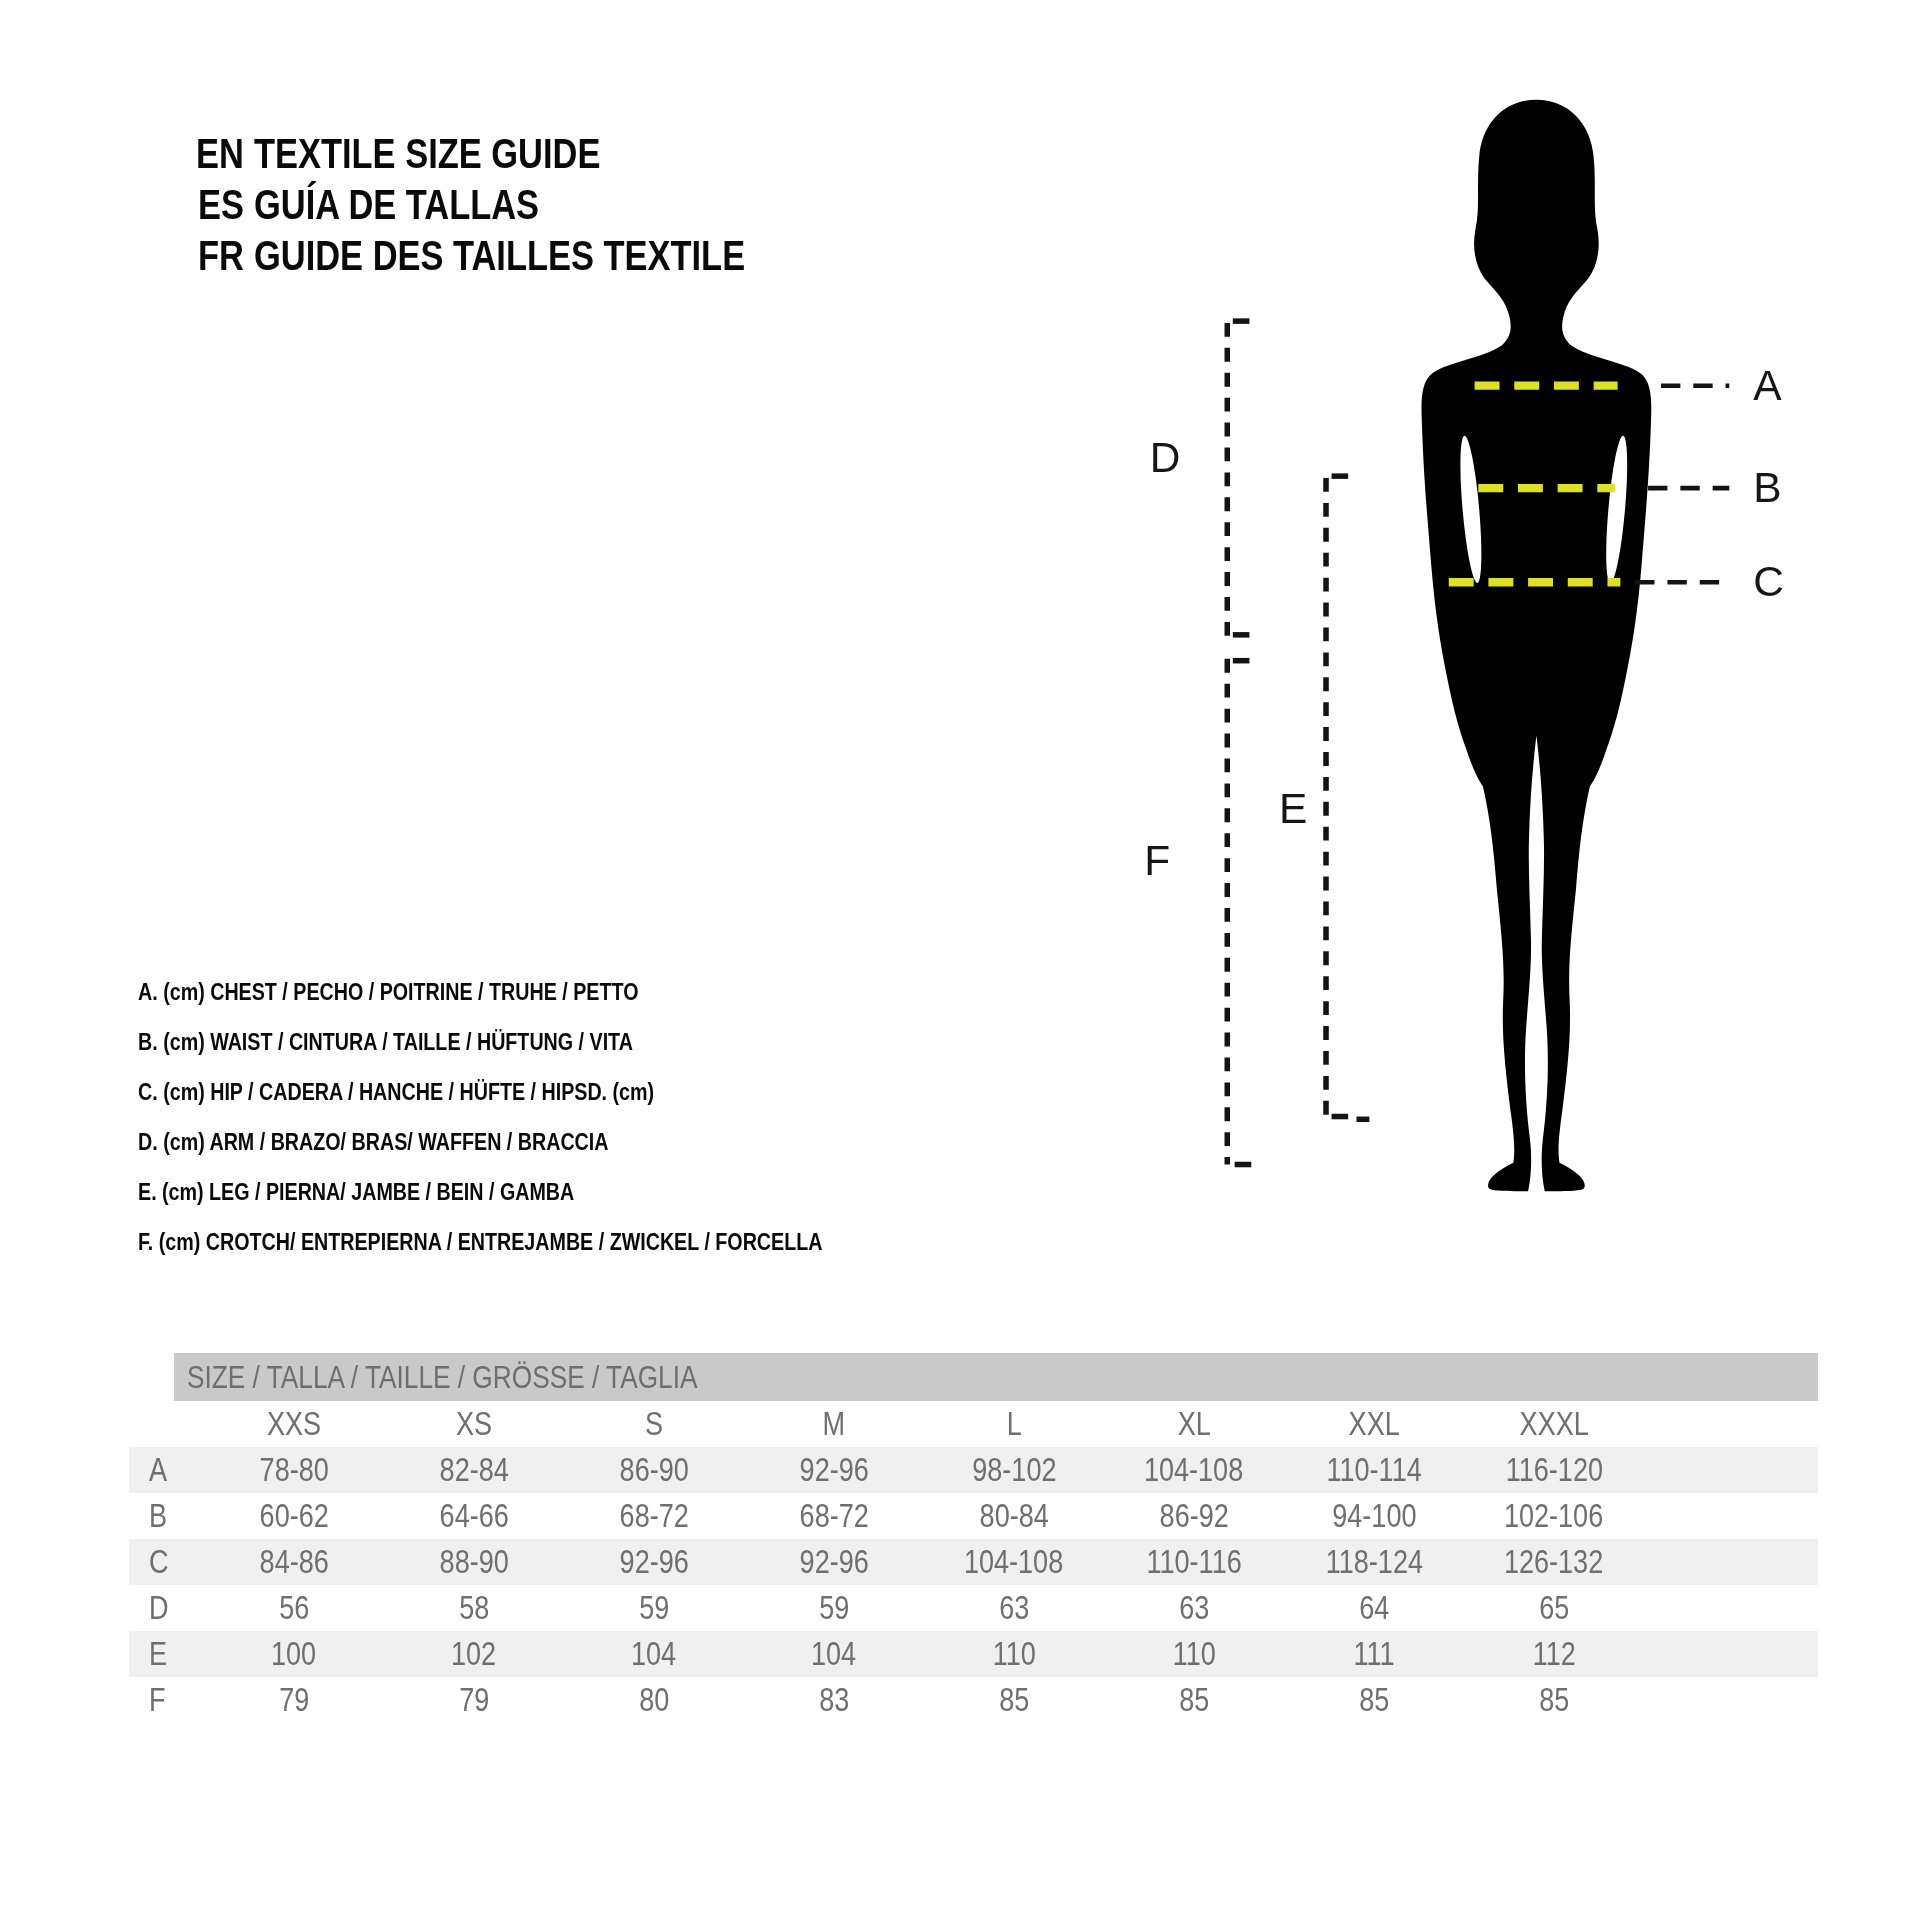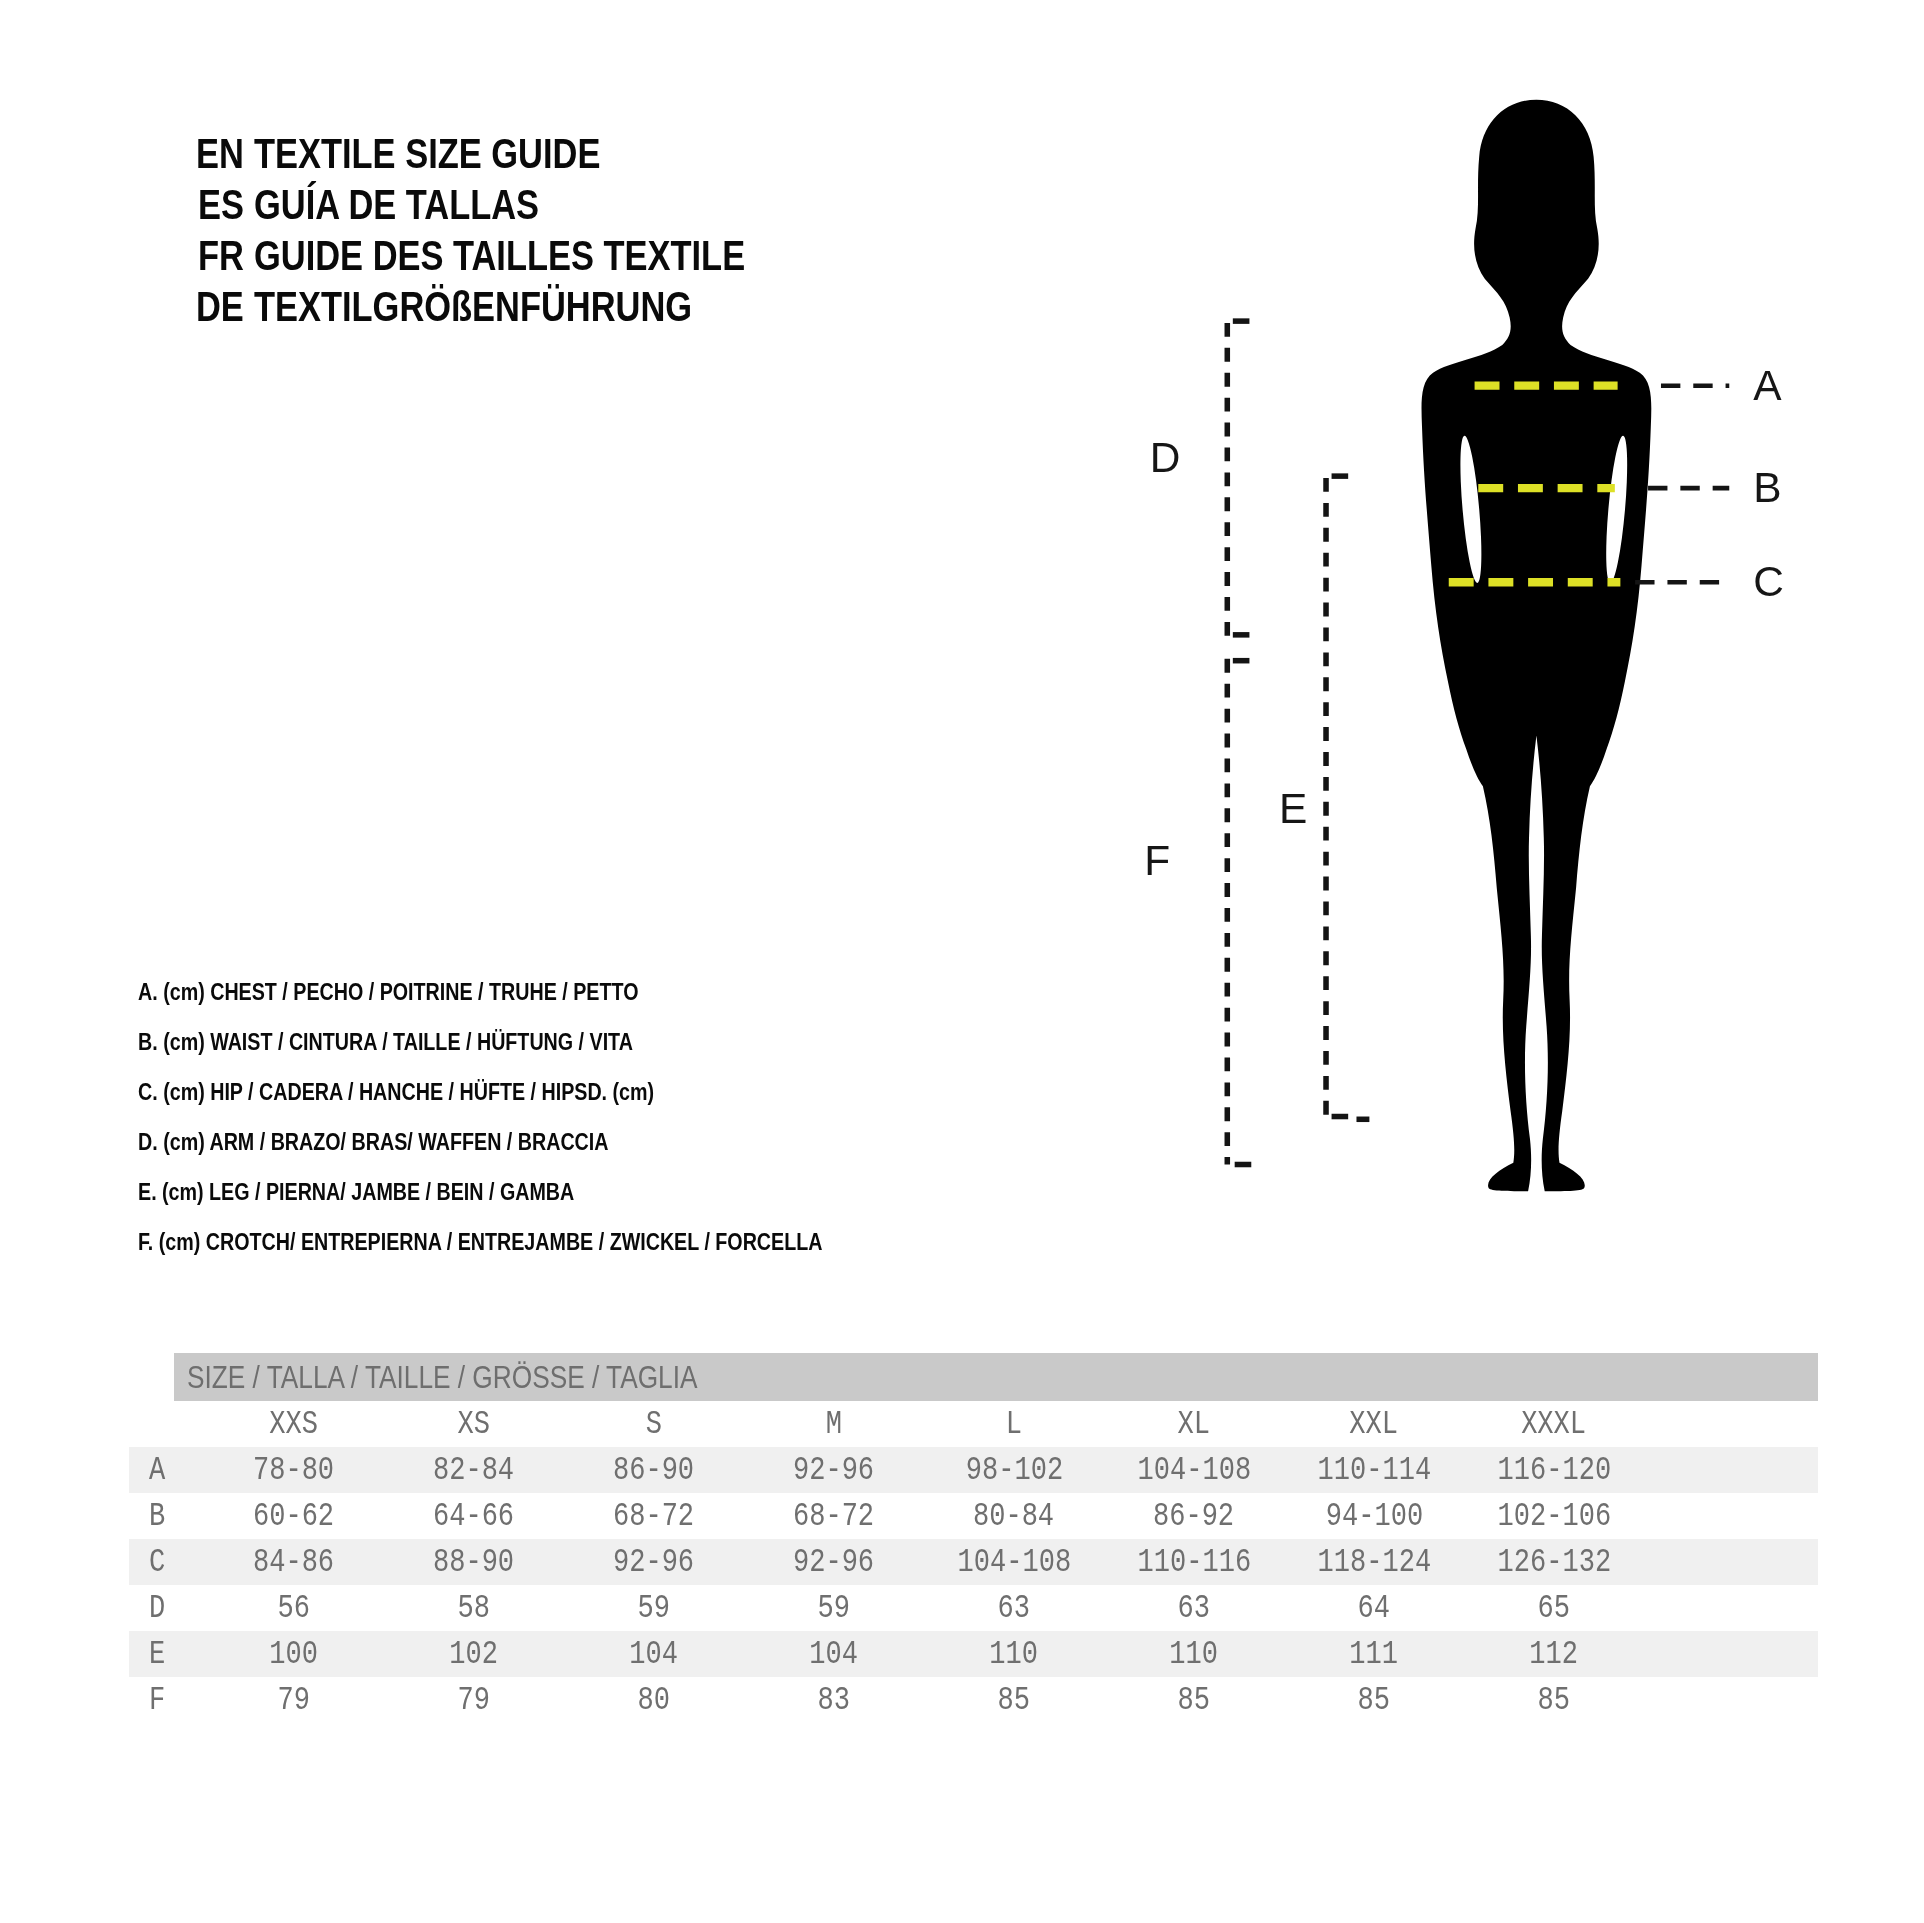--- a/index.html
+++ b/index.html
@@ -27,21 +27,21 @@
   .legend-row { display:flex; height:50px; align-items:center; }
 
   
   .woman-line { position:absolute; left:138px; top:1305px; height:48px; display:flex; align-items:center;
                 font-size:36px; font-weight:bold; }
 
   
   .size-table { position:absolute; left:129px; top:1353px; width:1689px; font-size:33px; color:#6f6f6f; }
   .size-bar   { height:48px; background:#c9c9c9; color:#6e6e6e; display:flex; align-items:center;
                 padding-left:13px; font-size:32px; box-sizing:border-box;margin-left:45px; }
-  .grid-row   { display:grid; grid-template-columns:75px repeat(8,180px) 1fr; height:46px; align-items:center;font-family:Liberation Mono, monospace; }
+  .grid-row   { display:grid; grid-template-columns:75px repeat(8,180px) 1fr; height:46px; align-items:center; }
   .grid-row .cell     { text-align:center; }
   .grid-row .rowlabel { text-align:left; padding-left:20px; }
   .stripe { background:#f0f0f0; }
 </style>
 </head>
 <body>
 
 <div class="canvas">
 
   <div class="lang-block">
@@ -49,24 +49,20 @@
       <span class="lang-code"><span class="cxl">EN</span></span>
       <span class="cxl">TEXTILE SIZE GUIDE</span>
     </div>
     <div class="lang-row">
       <span class="lang-code"><span class="cxl">ES</span></span>
       <span class="cxl">GUÍA DE TALLAS</span>
     </div>
     <div class="lang-row">
       <span class="lang-code"><span class="cxl">FR</span></span>
       <span class="cxl">GUIDE DES TAILLES TEXTILE</span>
-    </div>
-    <div class="lang-row">
-      <span class="lang-code"><span class="cxl">DE</span></span>
-      <span class="cxl">TEXTILGRÖßENFÜHRUNG</span>
     </div>
   </div>
 
   <svg class="figure-svg" viewBox="0 0 2085 2084">
 
     <path fill="#000000" d="
       M 1665 108
       C 1632 108 1606 132 1603 170
       C 1600 202 1604 226 1599 248
       C 1595 270 1599 288 1609 302

